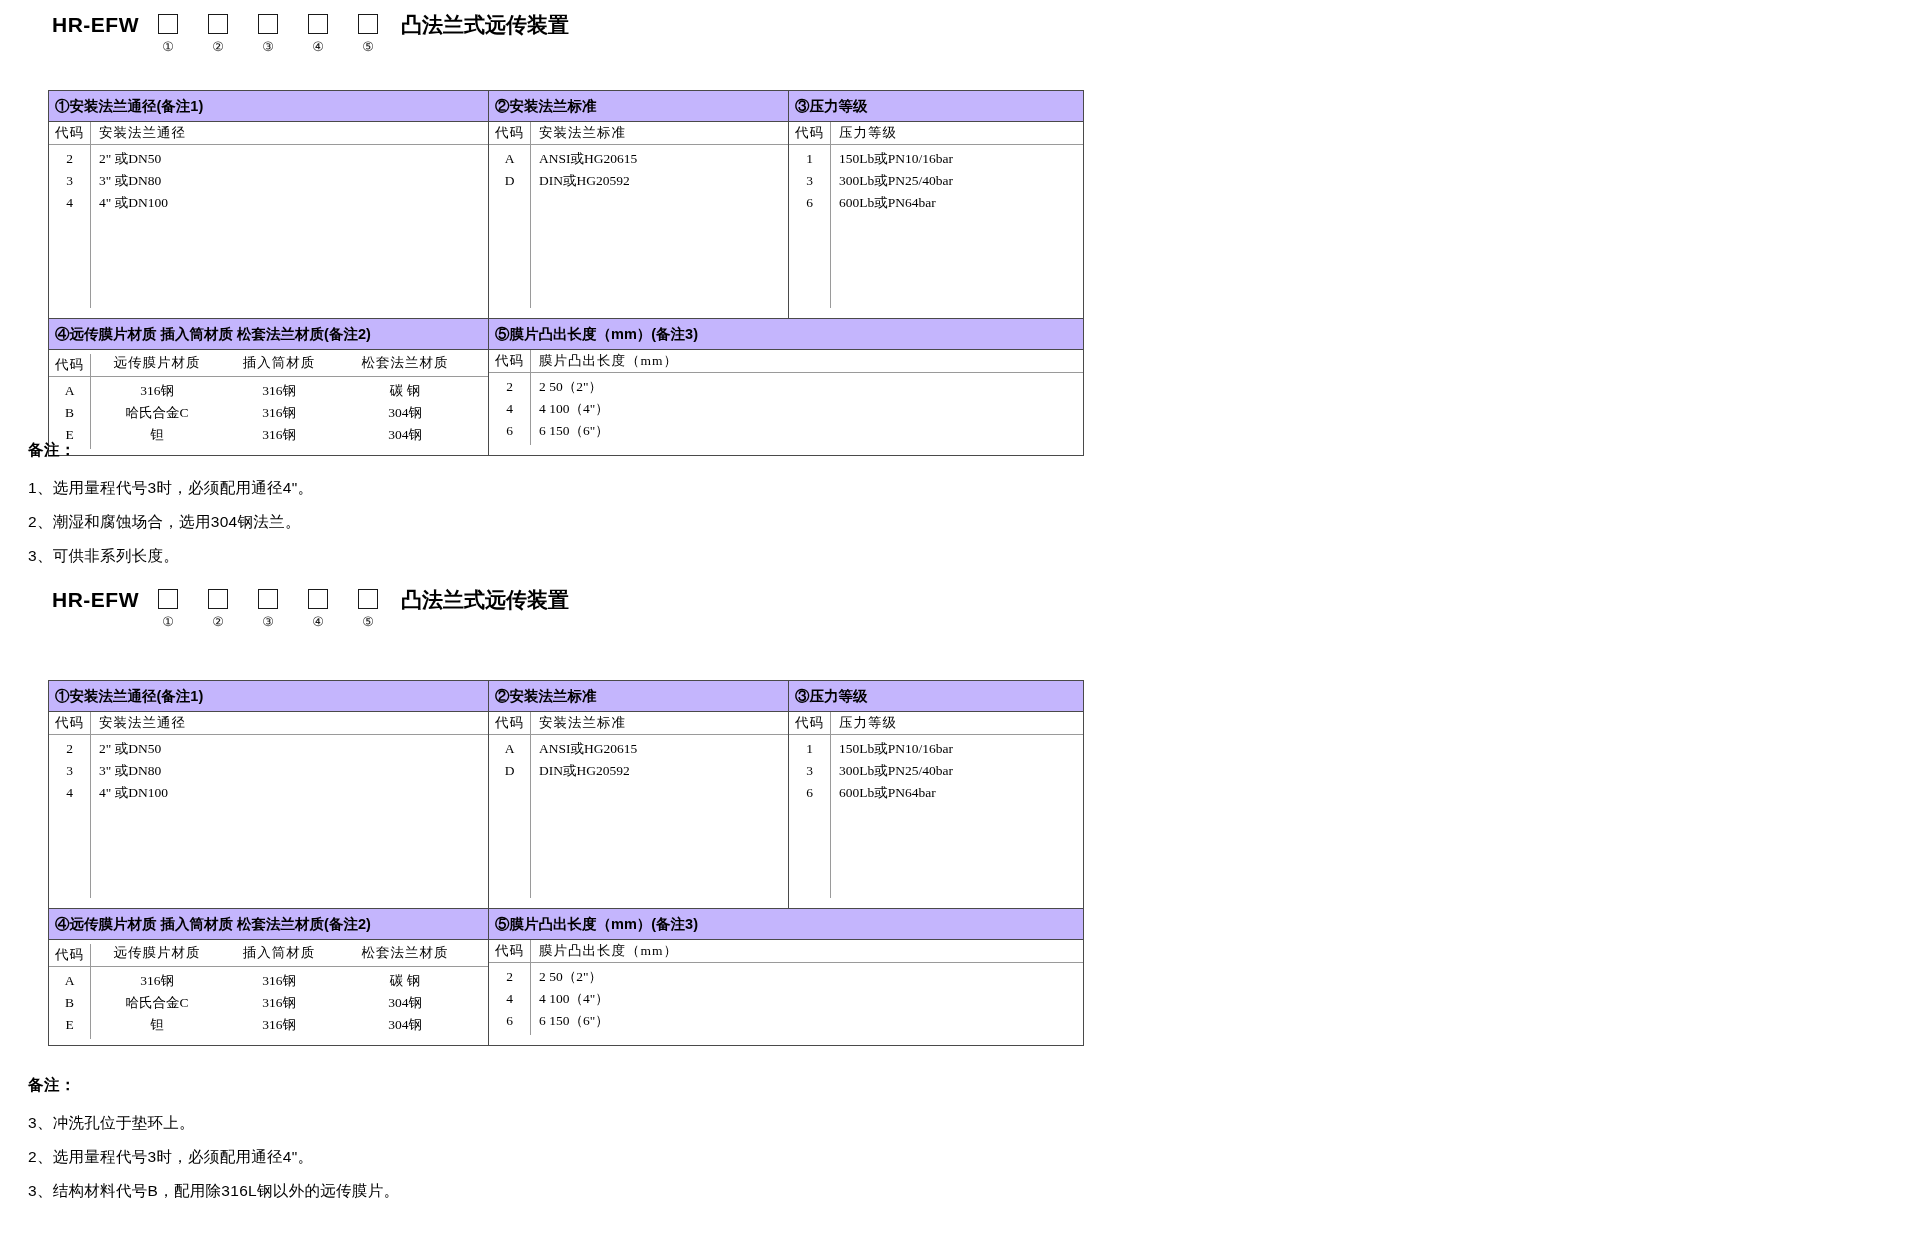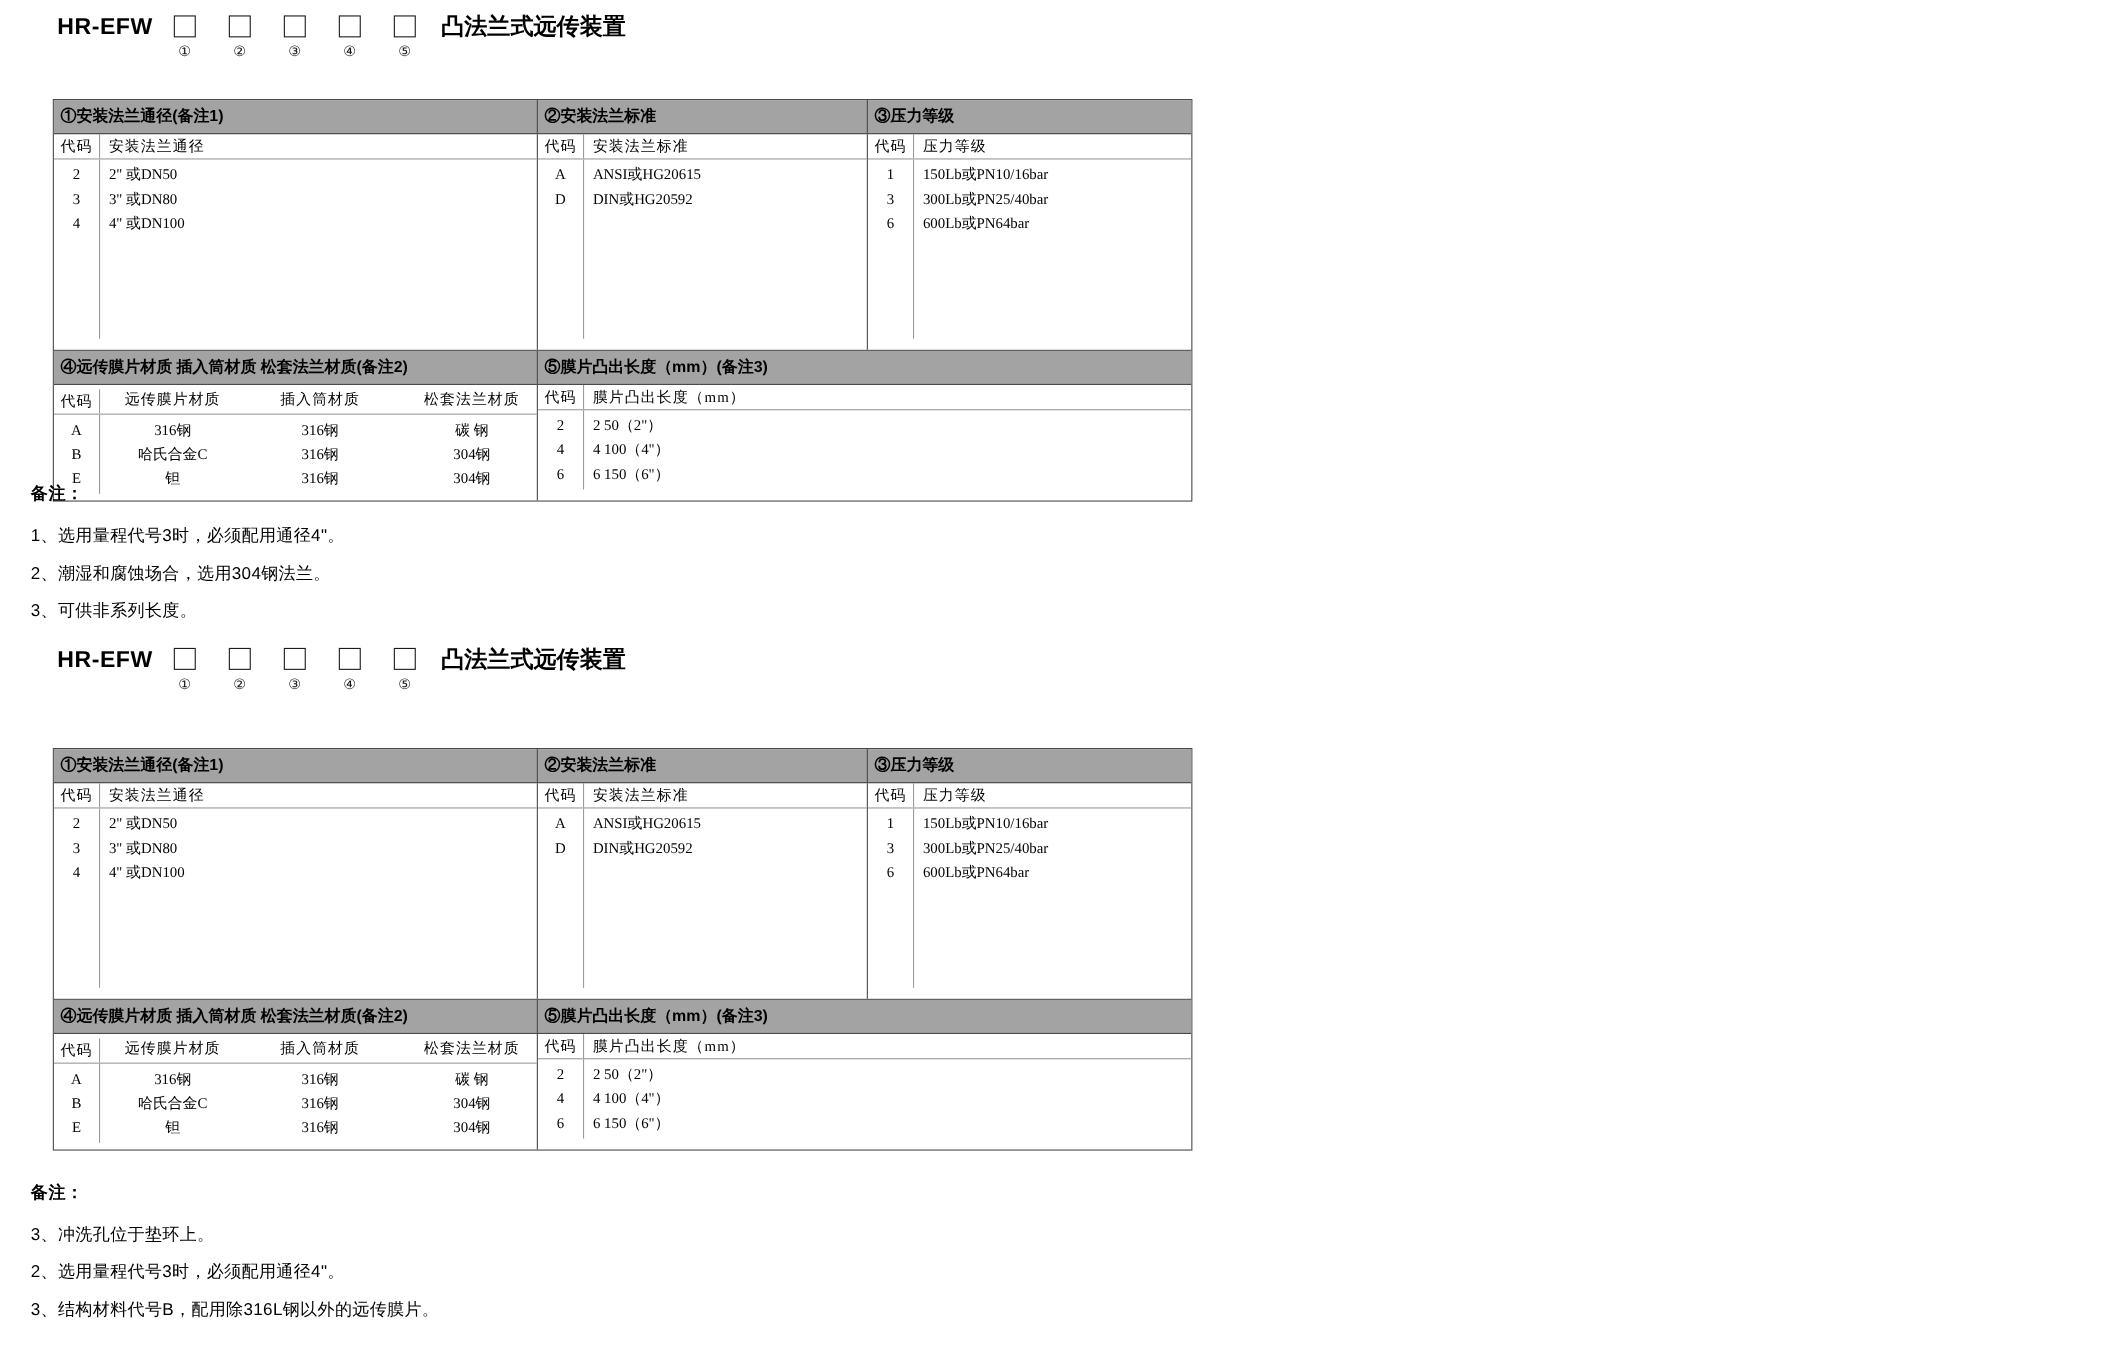--- a/index.html
+++ b/index.html
@@ -73,21 +73,21 @@
   .tbl-wrap {
     position: absolute;
     left: 48px;
     width: 1036px;
     border: 1px solid #4a4a4a;
     box-sizing: border-box;
     background: #fff;
   }
   .grp-row {
     display: flex;
-    background: #a3a3a3;
+    background: #c4b5fd;
     border-bottom: 1px solid #4a4a4a;
   }
   .grp-cell {
     font-size: 14.5px;
     font-weight: bold;
     line-height: 26px;
     padding: 2px 6px;
     box-sizing: border-box;
     white-space: nowrap;
   }
@@ -143,21 +143,20 @@
     box-sizing: border-box;
   }
   .rw {
     font-size: 13.5px;
     line-height: 22px;
     font-family: "Liberation Serif", serif;
     white-space: nowrap;
   }
   .mat-cols {
     display: flex;
-    gap: 12px;
   }
   .mat-c {
     font-size: 13.5px;
     line-height: 22px;
     font-family: "Liberation Serif", serif;
     text-align: center;
     white-space: nowrap;
   }
   
   .notes {

